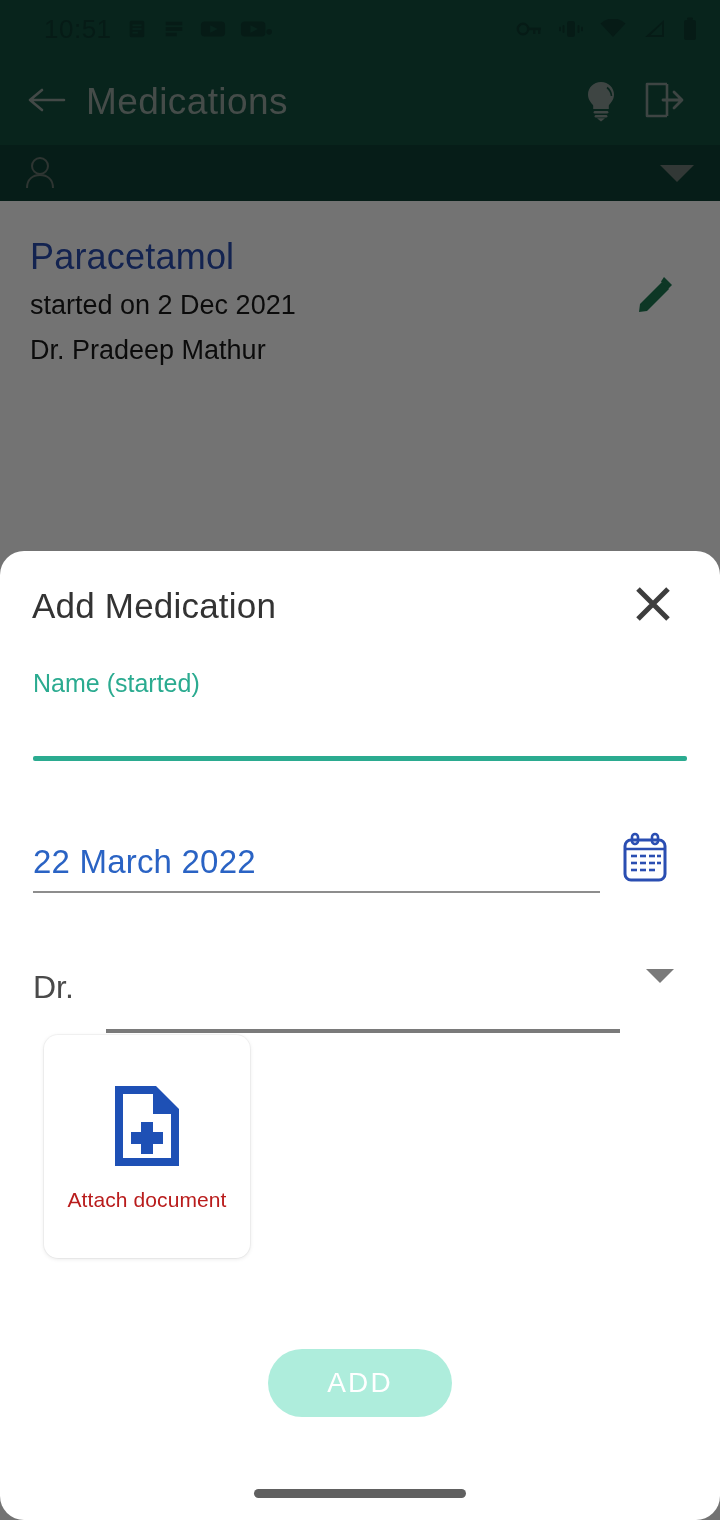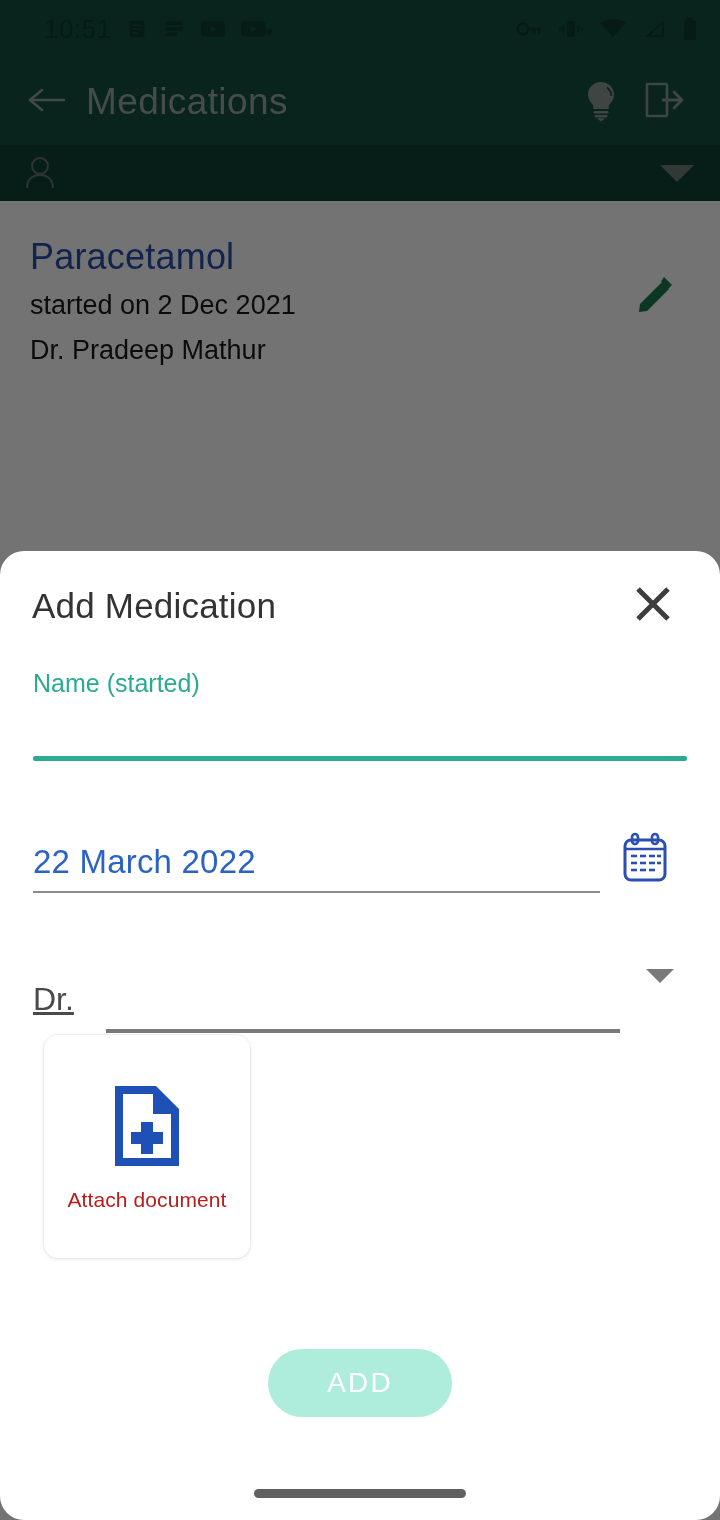--- a/index.html
+++ b/index.html
@@ -259,25 +259,24 @@
 
   
   .field-doctor {
     position: relative;
     margin-top: 66px;
     height: 74px;
   }
   .field-doctor .dr-prefix {
     position: absolute;
     left: 1px;
-    top: 22px;
+    top: 10px;
     font-size: 32px;
     color: #4a4a4a;
     font-family: "Liberation Sans", sans-serif;
-    text-decoration: underline;
   }
   .field-doctor .dr-underline {
     position: absolute;
     left: 74px;
     right: 68px;
     bottom: 0;
     height: 4px;
     background: #7a7a7a;
   }
   .field-doctor .dr-value {

